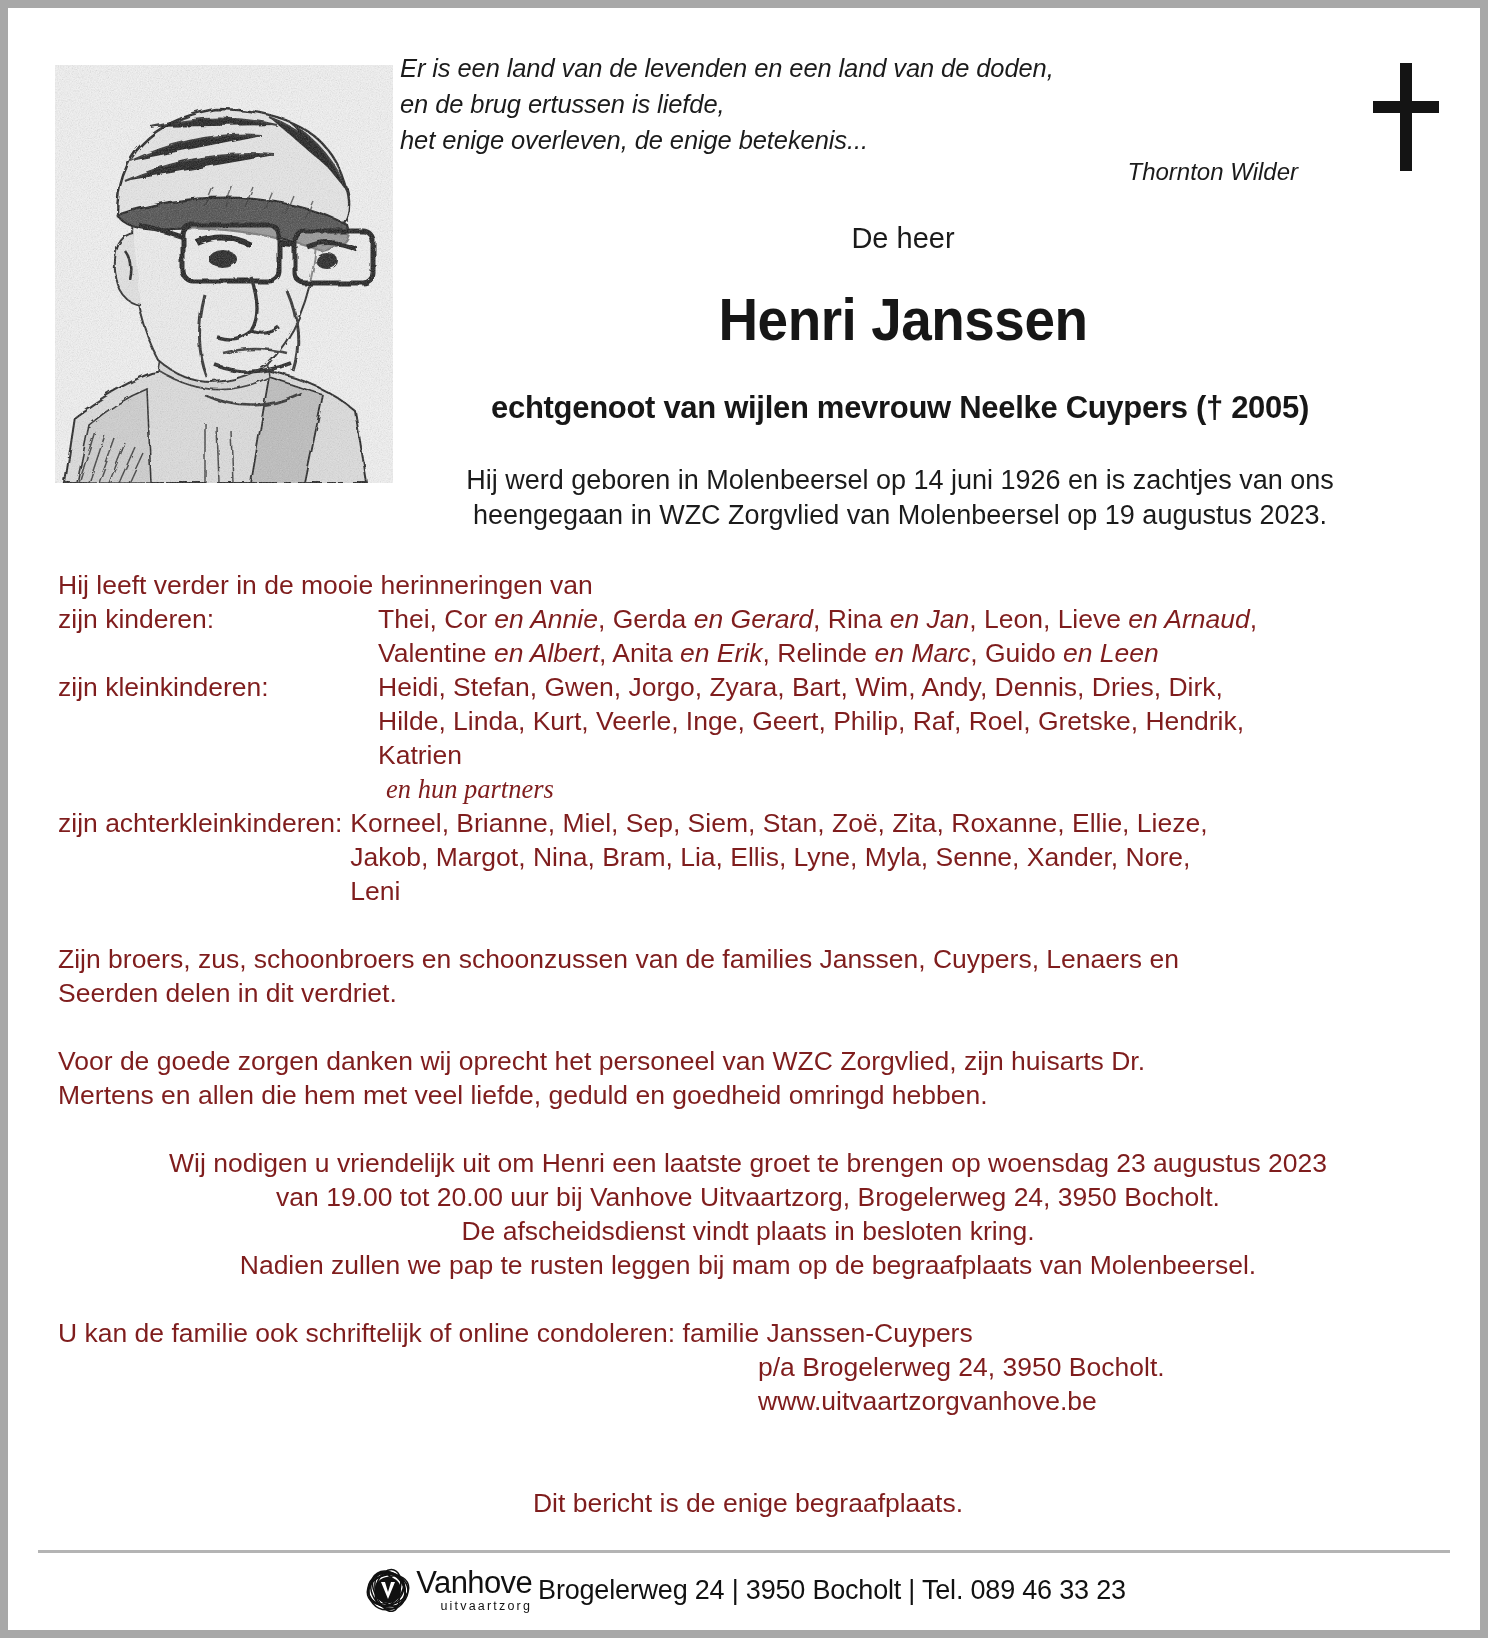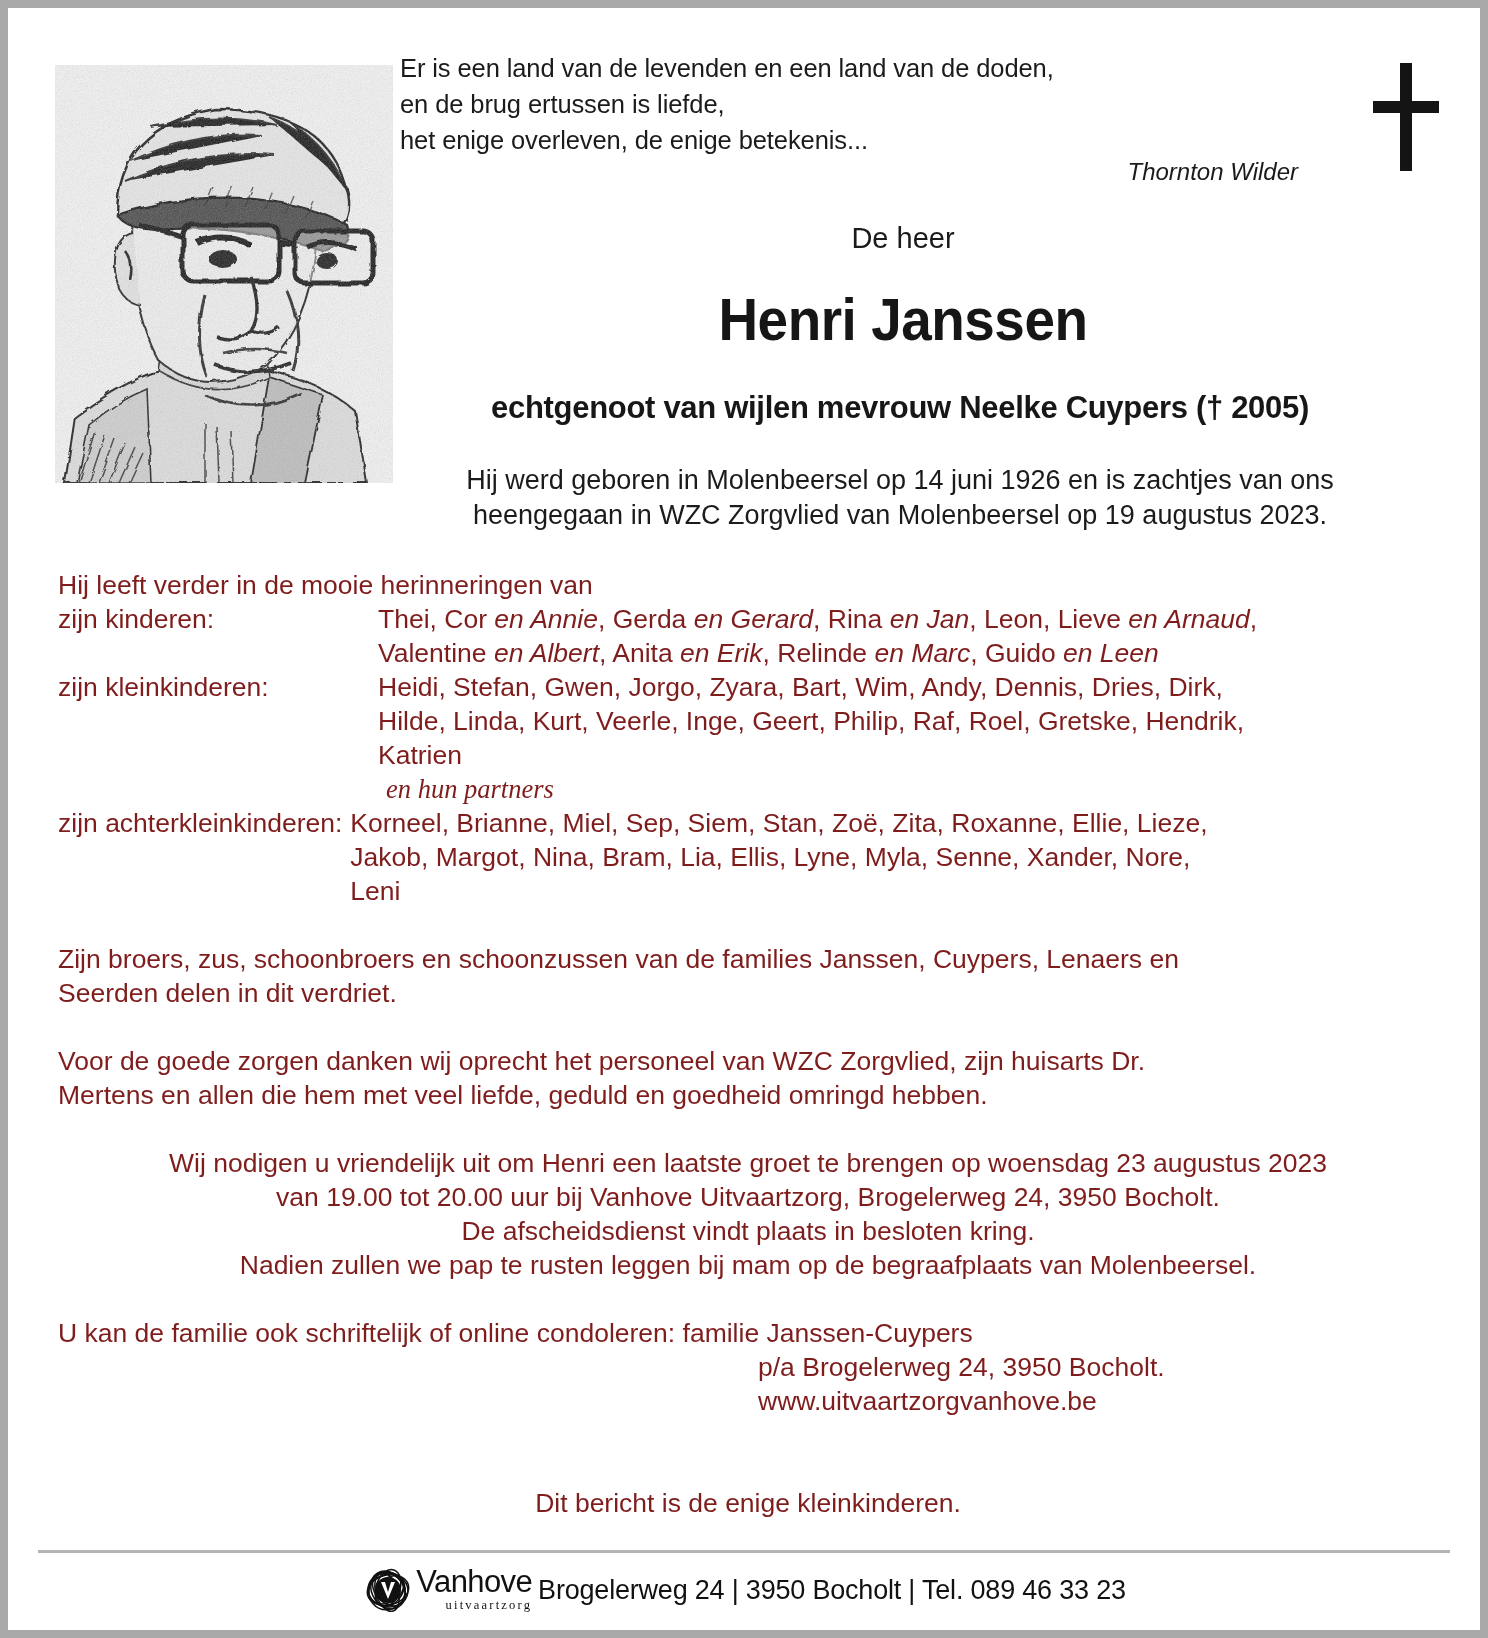--- a/index.html
+++ b/index.html
@@ -37,20 +37,21 @@
     background: #f2f2f2;
     overflow: hidden;
   }
   .portrait svg { display: block; width: 100%; height: 100%; }
 
   .quote {
     position: absolute;
     left: 392px;
     top: 42px;
     width: 900px;
+    font-style: italic;
     font-size: 25.5px;
     line-height: 36px;
     color: #1b1b1b;
     letter-spacing: -0.1px;
   }
   .quote-attr {
     position: absolute;
     left: 392px;
     top: 150px;
     width: 898px;
@@ -178,21 +179,20 @@
     color: #111;
     line-height: 30px;
     letter-spacing: -0.6px;
   }
   .logo-sub {
     font-size: 12.5px;
     color: #111;
     letter-spacing: 2.2px;
     text-align: right;
     margin-top: 1px;
-    font-family: Liberation Serif, serif;
   }
   .footer-addr {
     font-size: 27px;
     color: #111;
     letter-spacing: -0.2px;
   }
 </style>
 </head>
 <body>
 
@@ -354,21 +354,21 @@
     <div class="para center">Nadien zullen we pap te rusten leggen bij mam op de begraafplaats van Molenbeersel.</div>
   </div>
 
   <div class="body-text" style="top:1308px;">
     <div class="para">U kan de familie ook schriftelijk of online condoleren: familie Janssen-Cuypers</div>
     <div class="para condol-ind">p/a Brogelerweg 24, 3950 Bocholt.</div>
     <div class="para condol-ind">www.uitvaartzorgvanhove.be</div>
   </div>
 
   <div class="body-text" style="top:1478px;">
-    <div class="para center">Dit bericht is de enige kleinkinderen.</div>
+    <div class="para center">Dit bericht is de enige begraafplaats.</div>
   </div>
 
   <div class="footer-rule"></div>
 
   <div class="footer">
     <div class="logo-wrap">
       <svg width="52" height="52" viewBox="0 0 52 52" xmlns="http://www.w3.org/2000/svg">
         <g fill="none" stroke="#111" stroke-width="1.5">
           <ellipse cx="26" cy="26" rx="20" ry="17" transform="rotate(8 26 26)"></ellipse>
           <ellipse cx="26" cy="26" rx="21" ry="15" transform="rotate(-14 26 26)"></ellipse>

